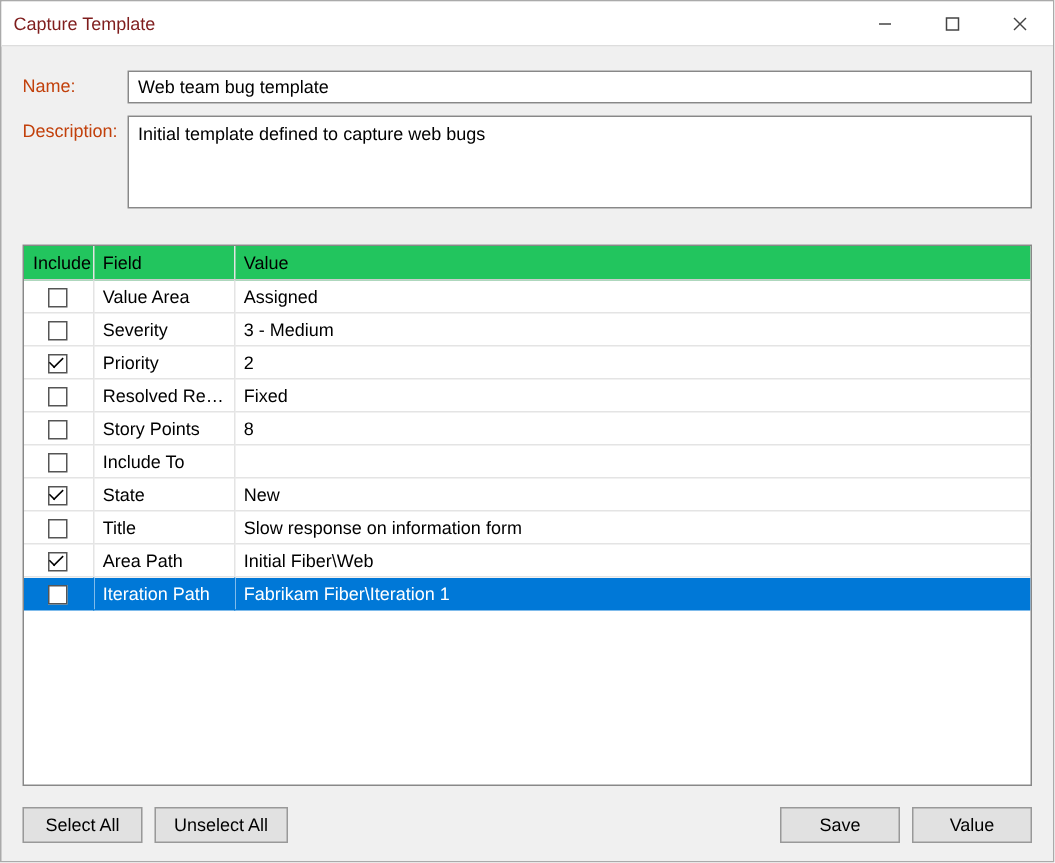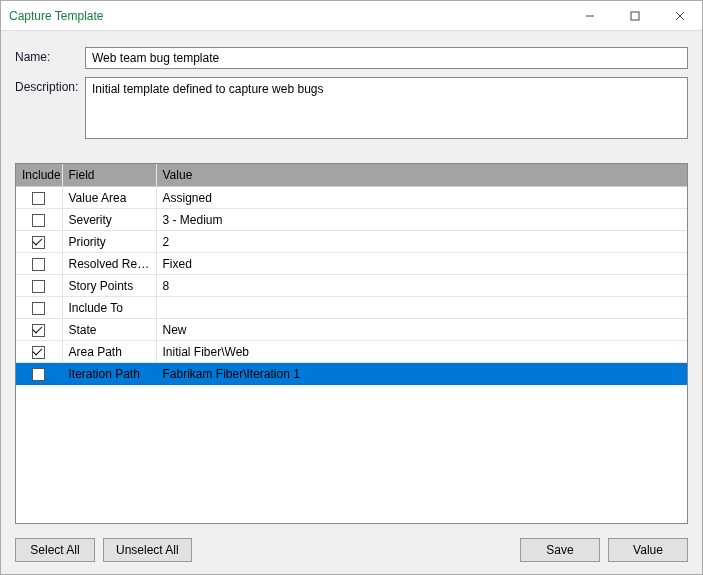--- a/index.html
+++ b/index.html
@@ -15,67 +15,67 @@
     border: 1px solid #aaa;
     background: #f0f0f0;
     display: flex; flex-direction: column;
   }
   .titlebar {
     height: 30px;
     background: #fff;
     border-bottom: 1px solid #ddd;
     display: flex; align-items: center;
     padding-left: 8px;
-    color: #15803d;
+    color: #7f1d1d;
   }
   .titlebar-title { flex: 1; font-size: 12px; }
   .titlebar-buttons { display: flex; height: 100%; }
   .tb-btn {
     width: 45px; display: flex; align-items: center; justify-content: center;
     color: #555; font-size: 12px;
   }
   .tb-btn svg { stroke: #444; }
   .content {
     flex: 1; padding: 16px 14px 12px 14px;
     display: flex; flex-direction: column;
   }
   .form-row { display: flex; align-items: flex-start; margin-bottom: 8px; }
-  .form-label { width: 70px; padding-top: 3px; color: #0f172a; }
+  .form-label { width: 70px; padding-top: 3px; color: #c2410c; }
   .form-input {
     flex: 1; border: 1px solid #888; background: #fff;
     font: inherit; padding: 3px 6px; height: 22px;
   }
   .form-textarea {
     flex: 1; border: 1px solid #888; background: #fff;
     font: inherit; padding: 4px 6px; height: 62px; resize: none;
   }
   .table-wrap {
     flex: 1; border: 1px solid #888; background: #fff;
     margin-top: 16px; margin-bottom: 12px;
     overflow: hidden;
   }
   table { width: 100%; border-collapse: collapse; table-layout: fixed; }
   thead th {
     text-align: left; font-weight: normal;
     padding: 4px 6px;
     border-bottom: 1px solid #ccc;
     border-right: 1px solid #e4e4e4;
-    background: #a3a3a3;
+    background: #22c55e;
   }
   thead th:last-child { border-right: none; }
   tbody td {
     padding: 2px 6px;
     border-bottom: 1px solid #e4e4e4;
     border-right: 1px solid #e4e4e4;
     height: 22px;
     white-space: nowrap; overflow: hidden; text-overflow: ellipsis;
   }
   tbody td:last-child { border-right: none; }
   tbody tr.selected td {
-    background: #0078d7; color: #000000; border-color: #0078d7;
+    background: #0078d7; color: #ffffff; border-color: #0078d7;
   }
   .col-include { width: 46px; }
   .col-field   { width: 94px; }
   .chk-cell { text-align: center; }
   .checkbox {
     display: inline-block; width: 13px; height: 13px;
     border: 1px solid #555; background: #fff; position: relative;
     vertical-align: middle;
   }
   tr.selected .checkbox { border-color: #555; }
@@ -179,20 +179,25 @@
               <td class="chk-cell"><span class="checkbox"></span></td>
               <td>Include To</td>
               <td></td>
             </tr>
             <tr>
               <td class="chk-cell"><span class="checkbox checked"></span></td>
               <td>State</td>
               <td>New</td>
             </tr>
             <tr>
+              <td class="chk-cell"><span class="checkbox"></span></td>
+              <td>Title</td>
+              <td>Slow response on information form</td>
+            </tr>
+            <tr>
               <td class="chk-cell"><span class="checkbox checked"></span></td>
               <td>Area Path</td>
               <td>Initial Fiber\Web</td>
             </tr>
             <tr class="selected">
               <td class="chk-cell"><span class="checkbox"></span></td>
               <td>Iteration Path</td>
               <td>Fabrikam Fiber\Iteration 1</td>
             </tr>
           </tbody>

